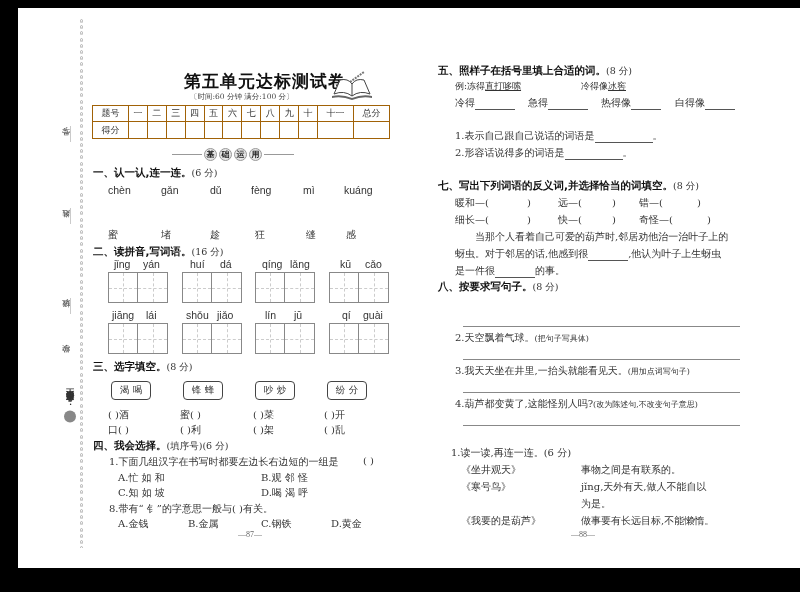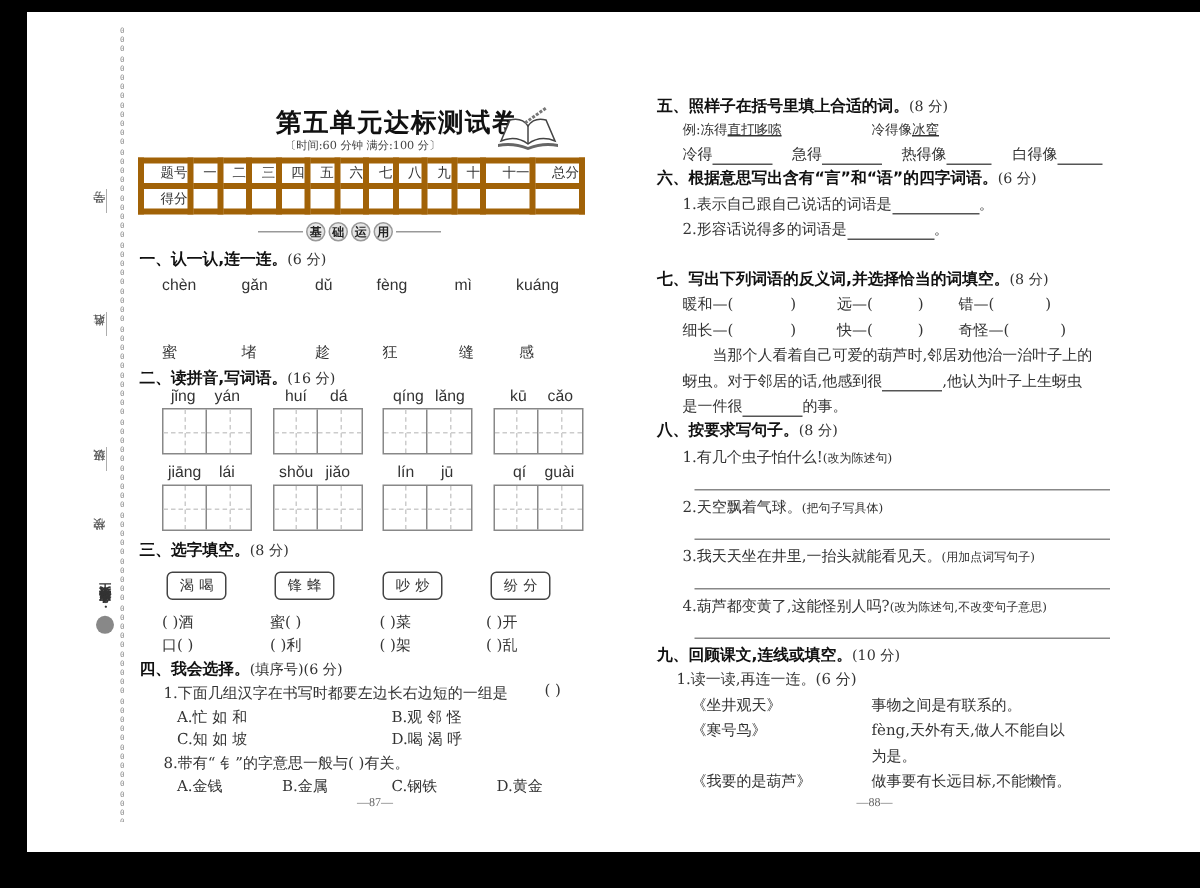--- a/index.html
+++ b/index.html
@@ -12,21 +12,21 @@
 .sec .pts{font-weight:normal;font-family:"DejaVu Serif",serif;color:#333;font-size:9.5px}
 .t{font-size:10px;color:#333}
 .py{font-family:"Liberation Sans","DejaVu Sans",sans-serif;font-size:10.5px;color:#333}
 
 .dots{position:absolute;left:62px;top:10px;width:6px;height:530px;font-size:5px;line-height:6.2px;color:#888;font-family:"DejaVu Sans Mono",monospace;overflow:hidden;word-break:break-all;white-space:normal}
 .vert{position:absolute;writing-mode:vertical-rl;transform:rotate(180deg);font-size:8px;color:#555}
 
 .title{font-size:17px;font-weight:bold;font-family:"DejaVu Sans",sans-serif;letter-spacing:1px;color:#111}
 .sub{font-size:7.5px;color:#444}
 table.score{position:absolute;left:74px;top:97px;width:298px;border-collapse:collapse;font-size:9px;color:#333}
-table.score td{border:4px solid #a16207;height:17px;text-align:right;padding:0}
+table.score td{border:1px solid #a16207;height:17px;text-align:center;padding:0}
 table.score tr:first-child td{height:16px}
 .banner{position:absolute;left:150px;top:139px;width:130px;height:14px;display:flex;align-items:center;justify-content:center;gap:2px}
 .banner .ln{width:30px;height:1px;background:#999}
 .banner .c{width:13px;height:13px;border-radius:50%;background:#e6e6e6;border:1px solid #999;font-size:8px;font-weight:bold;display:flex;align-items:center;justify-content:center;font-family:"DejaVu Sans",sans-serif}
 
 .tz{position:absolute;display:flex;border:1px solid #888}
 .tz .cell{width:29px;height:29px;position:relative;border-right:1px solid #888}
 .tz .cell:last-child{border-right:none}
 .tz .cell:before{content:"";position:absolute;left:50%;top:0;bottom:0;border-left:1px dashed #ccc}
 .tz .cell:after{content:"";position:absolute;top:50%;left:0;right:0;border-top:1px dashed #ccc}
@@ -208,48 +208,45 @@
   <div class="abs pn" style="left:220px;top:522px">—87—</div>
 
   <div class="abs bold sec" style="left:420px;top:56px"><span>五、照样子在括号里填上合适的词。</span><span class="pts">(8 分)</span></div>
   <div class="abs t" style="left:437px;top:72px;font-size:9px"><span>例:冻得</span><span style="text-decoration:underline">直打哆嗦</span></div>
   <div class="abs t" style="left:563px;top:72px;font-size:9px"><span>冷得像</span><span style="text-decoration:underline">冰窖</span></div>
   <div class="abs t" style="left:437px;top:88px"><span>冷得</span><span class="blank" style="width:40px"></span></div>
   <div class="abs t" style="left:510px;top:88px"><span>急得</span><span class="blank" style="width:40px"></span></div>
   <div class="abs t" style="left:583px;top:88px"><span>热得像</span><span class="blank" style="width:30px"></span></div>
   <div class="abs t" style="left:657px;top:88px"><span>白得像</span><span class="blank" style="width:30px"></span></div>
 
-  <div class="abs bold sec" style="left:420px;top:104px"><span>六、根据意思写出含有“言”和“语”的四字词语。</span><span class="pts">(6 分)</span></div>
   <div class="abs t" style="left:437px;top:121px"><span>1.表示自己跟自己说话的词语是</span><span class="blank" style="width:58px"></span><span>。</span></div>
   <div class="abs t" style="left:437px;top:138px"><span>2.形容话说得多的词语是</span><span class="blank" style="width:58px"></span><span>。</span></div>
 
   <div class="abs bold sec" style="left:420px;top:171px"><span>七、写出下列词语的反义词,并选择恰当的词填空。</span><span class="pts">(8 分)</span></div>
   <div class="abs t" style="left:437px;top:188px"><span>暖和—(</span><span style="display:inline-block;width:38px"></span><span>)</span></div>
   <div class="abs t" style="left:540px;top:188px"><span>远—(</span><span style="display:inline-block;width:30px"></span><span>)</span></div>
   <div class="abs t" style="left:621px;top:188px"><span>错—(</span><span style="display:inline-block;width:34px"></span><span>)</span></div>
   <div class="abs t" style="left:437px;top:205px"><span>细长—(</span><span style="display:inline-block;width:38px"></span><span>)</span></div>
   <div class="abs t" style="left:540px;top:205px"><span>快—(</span><span style="display:inline-block;width:30px"></span><span>)</span></div>
   <div class="abs t" style="left:621px;top:205px"><span>奇怪—(</span><span style="display:inline-block;width:34px"></span><span>)</span></div>
   <div class="abs t" style="left:437px;top:239px"><span>蚜虫。对于邻居的话,他感到很</span><span class="blank" style="width:40px"></span><span>,他认为叶子上生蚜虫</span></div>
   <div class="abs t" style="left:457px;top:222px">当那个人看着自己可爱的葫芦时,邻居劝他治一治叶子上的</div>
   <div class="abs t" style="left:437px;top:256px"><span>是一件很</span><span class="blank" style="width:40px"></span><span>的事。</span></div>
 
   <div class="abs bold sec" style="left:420px;top:272px"><span>八、按要求写句子。</span><span class="pts">(8 分)</span></div>
-  <div class="abs t" style="left:437px;top:290px"><span>1.有几个虫子怕什么!</span><span style="font-size:8px">(改为陈述句)</span></div>
   <div class="wline" style="left:445px;top:318px;width:277px"></div>
   <div class="abs t" style="left:437px;top:323px"><span>2.天空飘着气球。</span><span style="font-size:8px">(把句子写具体)</span></div>
   <div class="wline" style="left:445px;top:351px;width:277px"></div>
   <div class="abs t" style="left:437px;top:356px"><span>3.我天天坐在井里,一抬头就能看见天。</span><span style="font-size:8px">(用加点词写句子)</span></div>
   <div class="wline" style="left:445px;top:384px;width:277px"></div>
   <div class="abs t" style="left:437px;top:389px"><span>4.葫芦都变黄了,这能怪别人吗?</span><span style="font-size:8px">(改为陈述句,不改变句子意思)</span></div>
   <div class="wline" style="left:445px;top:417px;width:277px"></div>
 
-  <div class="abs bold sec" style="left:420px;top:422px"><span>九、回顾课文,连线或填空。</span><span class="pts">(10 分)</span></div>
   <div class="abs t" style="left:433px;top:438px">1.读一读,再连一连。(6 分)</div>
   <div class="abs t" style="left:443px;top:455px">《坐井观天》</div>
   <div class="abs t" style="left:443px;top:472px">《寒号鸟》</div>
   <div class="abs t" style="left:443px;top:506px">《我要的是葫芦》</div>
   <div class="abs t" style="left:563px;top:455px">事物之间是有联系的。</div>
-  <div class="abs t" style="left:563px;top:472px">fèng,天外有天,做人不能自以</div>
+  <div class="abs t" style="left:563px;top:472px">jǐng,天外有天,做人不能自以</div>
   <div class="abs t" style="left:563px;top:489px">为是。</div>
   <div class="abs t" style="left:563px;top:506px">做事要有长远目标,不能懒惰。</div>
   <div class="abs pn" style="left:553px;top:522px">—88—</div>
 </div>
 
 </body></html>

